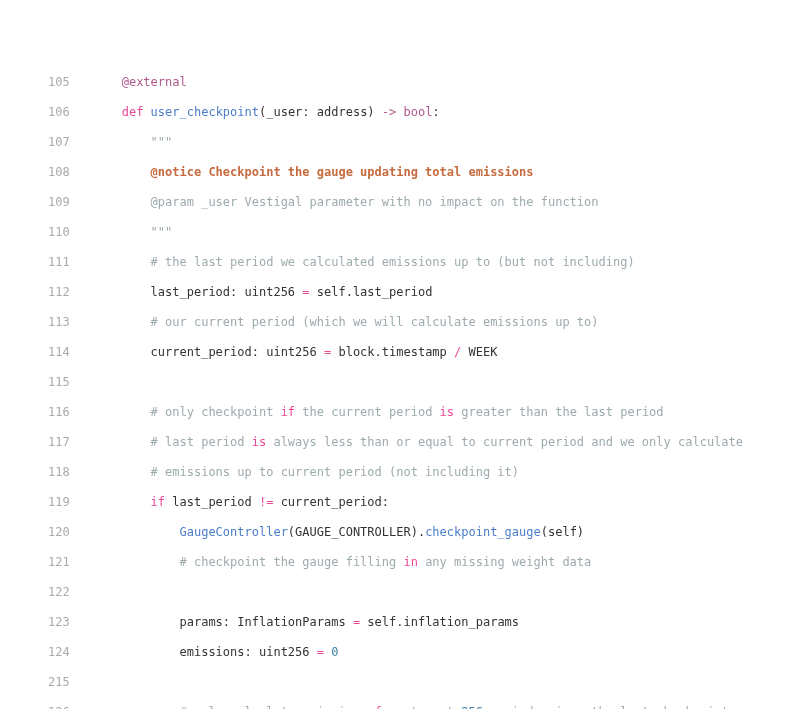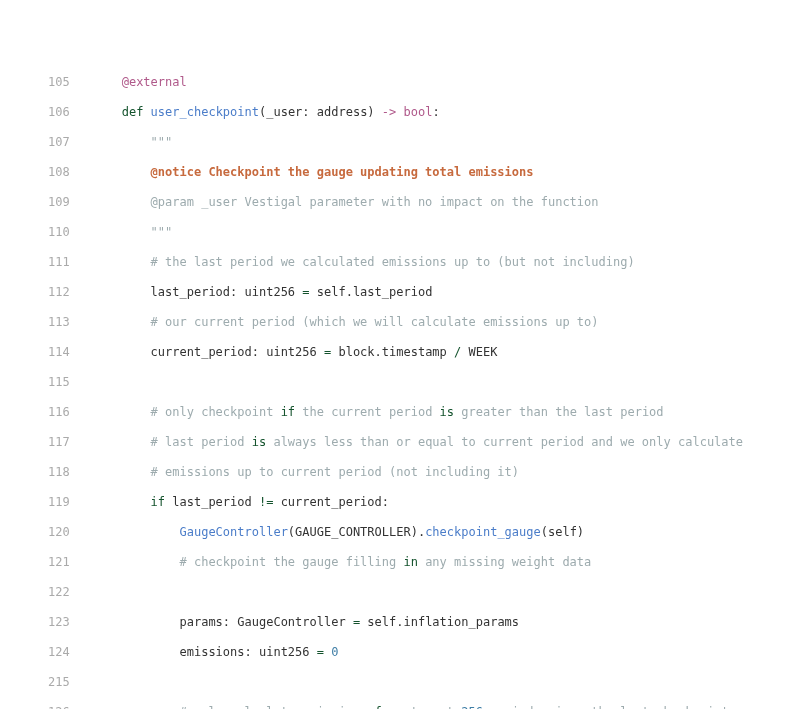--- a/index.html
+++ b/index.html
@@ -26,21 +26,21 @@
       padding-left: 4px;
       user-select: none;
     }
     .code-lines {
       flex: 1;
     }
     .line {
       height: 15px;
       margin-left: 44px;
     }
-    .k { color: #14532d; }      
+    .k { color: #ec4899; }      
     .dec { color: #b05a8b; }    
     .ty { color: #b05a8b; }     
     .fn { color: #4b7dc9; }      
     .c { color: #9dabae; }      
     .cdoc { color: #c76a3e; font-weight: bold; }   
     .cdocg { color: #9dabae; }  
     .n { color: #3f7ea6; }
   </style>
 </head>
 <body>
@@ -109,21 +109,21 @@
 <div class="line"><span class="c">    # our current period (which we will calculate emissions up to)</span></div>
 <div class="line"><span>    current_period: uint256 </span><span class="k">=</span><span> block.timestamp </span><span class="k">/</span><span> WEEK</span></div>
 <div class="line"> </div>
 <div class="line"><span class="c">    # only checkpoint </span><span class="k">if</span><span class="c"> the current period </span><span class="k">is</span><span class="c"> greater than the last period</span></div>
 <div class="line"><span class="c">    # last period </span><span class="k">is</span><span class="c"> always less than or equal to current period and we only calculate</span></div>
 <div class="line"><span class="c">    # emissions up to current period (not including it)</span></div>
 <div class="line"><span class="k">    if</span><span> last_period </span><span class="k">!=</span><span> current_period:</span></div>
 <div class="line"><span>        </span><span class="fn">GaugeController</span><span>(GAUGE_CONTROLLER).</span><span class="fn">checkpoint_gauge</span><span>(self)</span></div>
 <div class="line"><span class="c">        # checkpoint the gauge filling </span><span class="k">in</span><span class="c"> any missing weight data</span></div>
 <div class="line"> </div>
-<div class="line"><span>        params: GaugeController </span><span class="k">=</span><span> self.inflation_params</span></div>
+<div class="line"><span>        params: InflationParams </span><span class="k">=</span><span> self.inflation_params</span></div>
 <div class="line"><span>        emissions: uint256 </span><span class="k">=</span><span> </span><span class="n">0</span></div>
 <div class="line"> </div>
 <div class="line"><span class="c">        # only calculate emissions </span><span class="k">for</span><span class="c"> at most </span><span class="n">256</span><span class="c"> periods since the last checkpoint</span></div>
 
 
 
 
 
 
 

